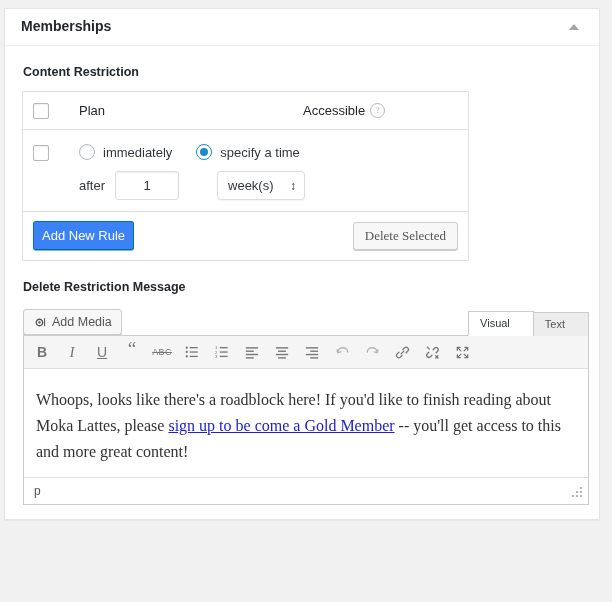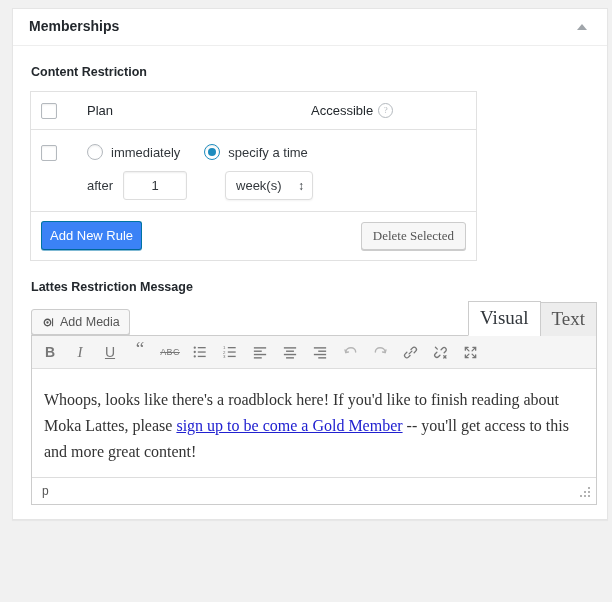--- a/index.html
+++ b/index.html
@@ -11,21 +11,21 @@
     height: 602px;
     background: #f1f1f1;
     font-family: "Liberation Sans", sans-serif;
     -webkit-font-smoothing: antialiased;
     overflow: hidden;
   }
 
   
   .postbox {
     position: absolute;
-    left: 12px;
+    left: 4px;
     top: 8px;
     width: 596px;
     background: #fff;
     border: 1px solid #e5e5e5;
     box-shadow: 0 1px 1px rgba(0,0,0,.04);
     box-sizing: border-box;
   }
   .postbox-header {
     position: relative;
     height: 37px;
@@ -319,31 +319,30 @@
     cursor: pointer;
     display: inline-flex;
     align-items: center;
     gap: 6px;
     box-shadow: 0 1px 0 #ccc;
   }
   .media-glyph { display: inline-flex; color: #555; }
 
   .ed-tabs { display: flex; align-items: flex-end; }
   .ed-tab {
-    font-size: 19px;
+    font-size: 11px;
     color: #555;
     background: #ededed;
     border: 1px solid #ccc;
     border-bottom: none;
-    padding: 5px 11px 6px 11px;
+    padding: 5px 23px 6px 11px;
     cursor: pointer;
     position: relative;
     top: 1px;
     margin-left: -1px;
-    font-family: Liberation Serif, serif;
   }
   .ed-tab.active {
     background: #fff;
     color: #32373c;
     border-bottom: 1px solid #fff;
   }
 
   .editor-box {
     border: 1px solid #ccc;
     background: #fff;
@@ -474,21 +473,21 @@
           </div>
         </div>
       </div>
 
       <div class="rules-foot">
         <button class="btn-primary">Add New Rule</button>
         <button class="btn-secondary">Delete Selected</button>
       </div>
     </div>
 
-    <div class="custom-head">Lattes Restriction Message</div>
+    <div class="custom-head">Delete Restriction Message</div>
 
 
     <div class="editor-wrap">
 
       <div class="editor-tools">
         <button class="add-media">
           <span class="media-glyph">
             <svg width="13" height="13" viewBox="0 0 20 20" fill="currentColor" aria-hidden="true">
               <path d="M16 10c0 3.3-2.7 6-6 6s-6-2.7-6-6 2.7-6 6-6 6 2.7 6 6zM10 6c-2.2 0-4 1.8-4 4s1.8 4 4 4 4-1.8 4-4-1.8-4-4-4zm0 2.2c1 0 1.8.8 1.8 1.8S11 11.8 10 11.8 8.2 11 8.2 10 9 8.2 10 8.2z"></path>
               <path d="M17 3.4h1.6v12.2H17z"></path>

